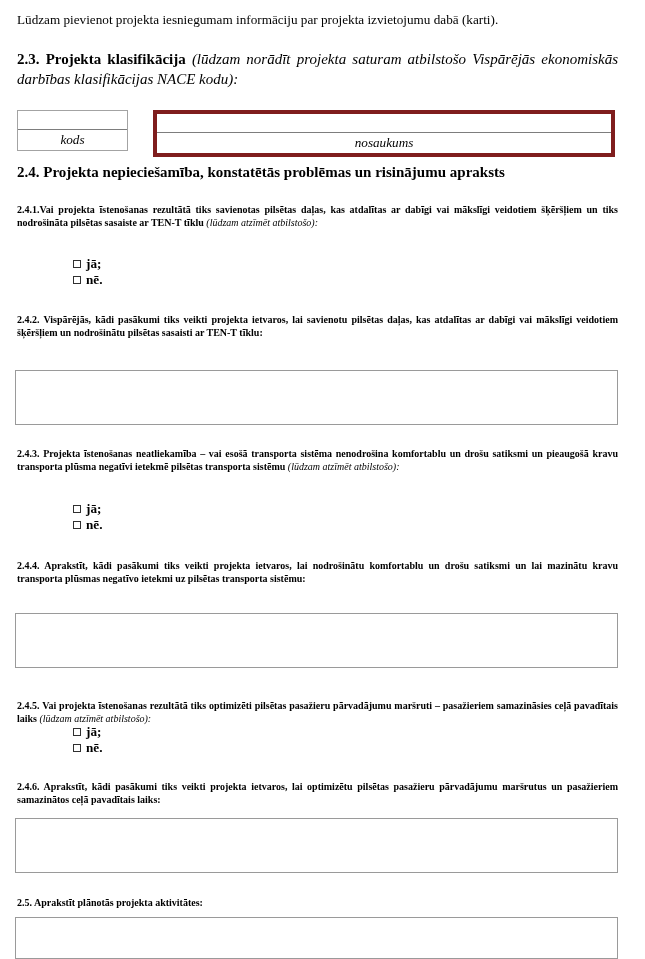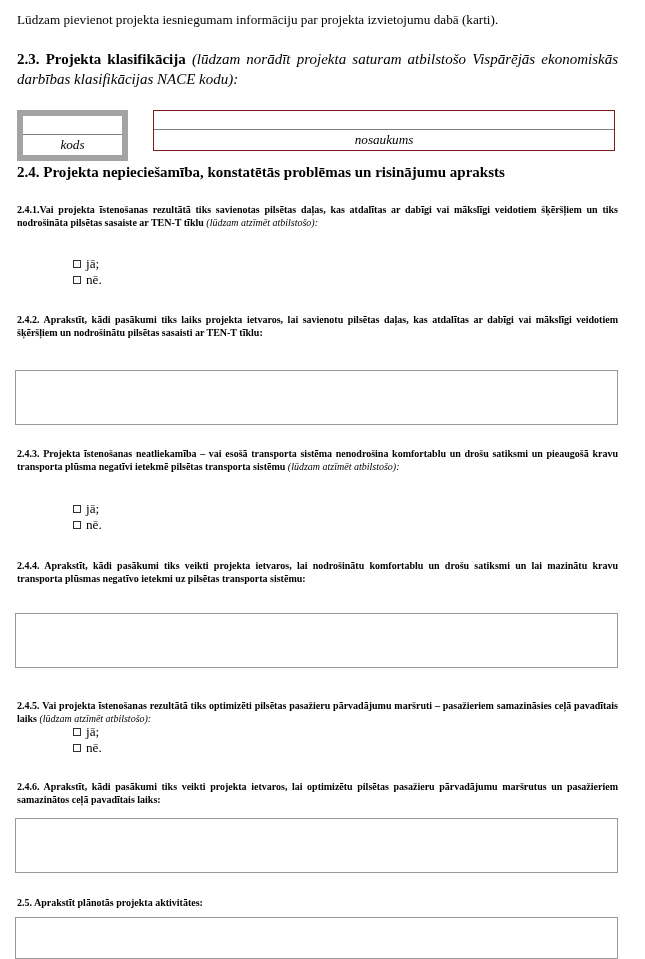--- a/index.html
+++ b/index.html
@@ -47,21 +47,21 @@
   }
   .hint {
     font-weight: normal;
     font-style: italic;
   }
   .opts {
     position: absolute;
     left: 73px;
     font-size: 13.2px;
     line-height: 1.22;
-    font-weight: normal;
+    font-weight: bold;
   }
   .opt {
     white-space: nowrap;
   }
   .cbox {
     display: inline-block;
     width: 8px;
     height: 8px;
     border: 1px solid #303030;
     margin-right: 5px;
@@ -76,29 +76,29 @@
     border: 1px solid #9a9a9a;
     background: #ffffff;
     box-sizing: border-box;
   }
   
   .nace-code {
     position: absolute;
     left: 17px;
     top: 110px;
     width: 111px;
-    border: 6px solid #a3a3a3;
+    border: 1px solid #a3a3a3;
     box-sizing: border-box;
   }
   .nace-name {
     position: absolute;
     left: 153px;
     top: 110px;
     width: 462px;
-    border: 1px solid #7f1d1d;
+    border: 4px solid #7f1d1d;
     box-sizing: border-box;
   }
   .nace-blank {
     height: 18px;
     border-bottom: 1px solid #7d7d7d;
   }
   .nace-label {
     height: 20px;
     line-height: 20px;
     text-align: center;
@@ -140,21 +140,21 @@
   <div class="opts" style="top:256px;">
     <div class="opt">
       <span class="cbox"></span><span>jā;</span>
     </div>
     <div class="opt">
       <span class="cbox"></span><span>nē.</span>
     </div>
   </div>
 
   <div class="block q" style="top:313px;">
-    <span>2.4.2. Aprakstīt, kādi pasākumi tiks laiks projekta ietvaros, lai savienotu pilsētas daļas, kas atdalītas ar dabīgi vai mākslīgi veidotiem šķēršļiem un nodrošinātu pilsētas sasaisti ar TEN-T tīklu</span><span>:</span>
+    <span>2.4.2. Vispārējās, kādi pasākumi tiks veikti projekta ietvaros, lai savienotu pilsētas daļas, kas atdalītas ar dabīgi vai mākslīgi veidotiem šķēršļiem un nodrošinātu pilsētas sasaisti ar TEN-T tīklu</span><span>:</span>
   </div>
   <div class="answerbox" style="top:370px;height:55px;"></div>
 
   <div class="block q" style="top:447px;">
     <span>2.4.3. Projekta īstenošanas neatliekamība – vai esošā transporta sistēma nenodrošina komfortablu un drošu satiksmi un pieaugošā kravu transporta plūsma negatīvi ietekmē pilsētas transporta sistēmu</span>
     <span class="hint">(lūdzam atzīmēt atbilstošo):</span>
   </div>
   <div class="opts" style="top:501px;">
     <div class="opt">
       <span class="cbox"></span><span>jā;</span>

